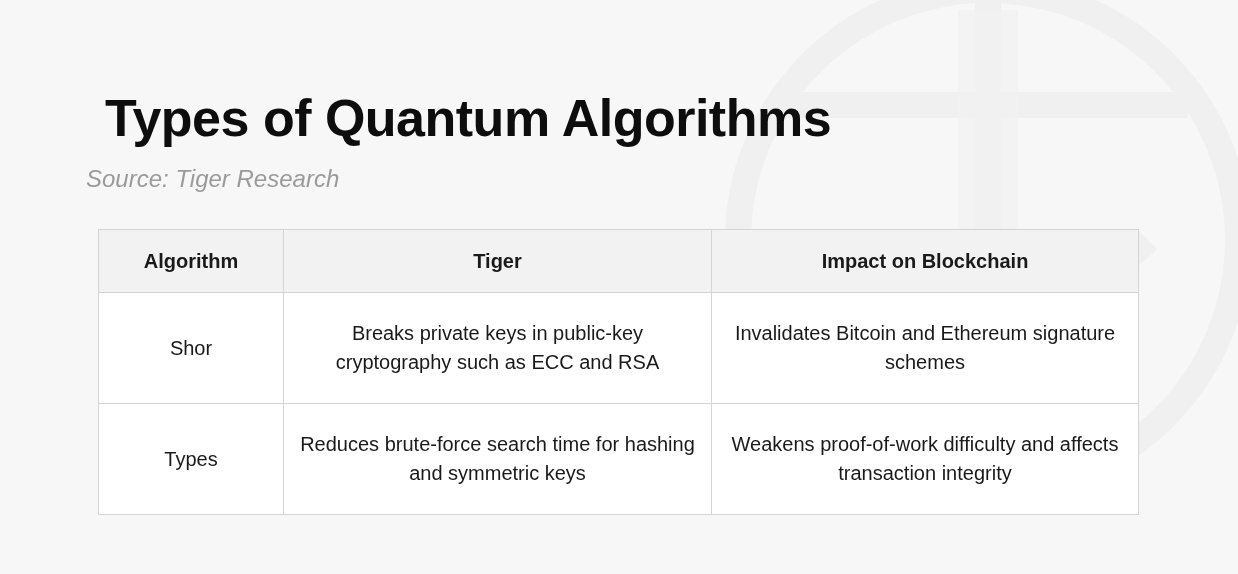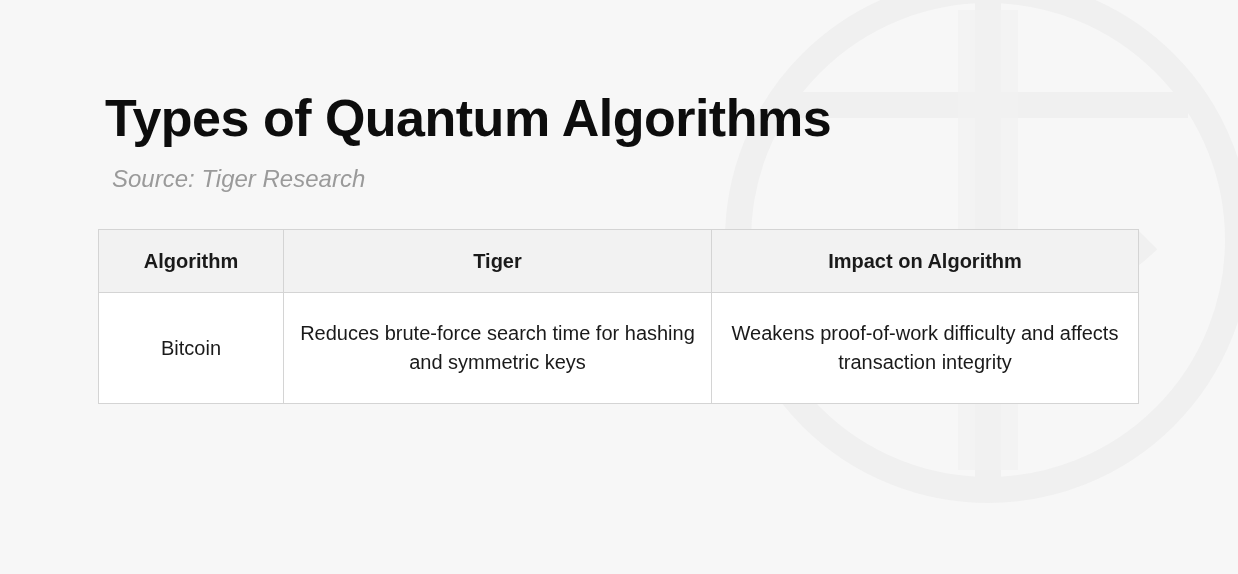--- a/index.html
+++ b/index.html
@@ -36,21 +36,21 @@
     font-size: 52px;
     font-weight: bold;
     color: #0d0d0d;
     letter-spacing: -0.5px;
     line-height: 1.1;
     margin: 0;
     font-family: "Liberation Sans", sans-serif;
   }
   .source {
     position: absolute;
-    left: 112px;
+    left: 86px;
     top: 165px;
     font-size: 24px;
     font-style: italic;
     color: #9a9a9a;
     font-family: "Liberation Sans", sans-serif;
   }
   table.main-table {
     position: absolute;
     left: 98px;
     top: 229px;
@@ -110,25 +110,30 @@
   <table class="main-table">
     <colgroup>
       <col class="col-algorithm">
       <col class="col-role">
       <col class="col-impact">
     </colgroup>
     <thead>
       <tr>
         <th>Algorithm</th>
         <th>Tiger</th>
-        <th>Impact on Algorithm</th>
+        <th>Impact on Blockchain</th>
       </tr>
     </thead>
     <tbody>
       <tr>
-        <td>Bitcoin</td>
+        <td>Shor</td>
+        <td>Breaks private keys in public-key cryptography such as ECC and RSA</td>
+        <td>Invalidates Bitcoin and Ethereum signature schemes</td>
+      </tr>
+      <tr>
+        <td>Types</td>
         <td>Reduces brute-force search time for hashing and symmetric keys</td>
         <td>Weakens proof-of-work difficulty and affects transaction integrity</td>
       </tr>
     </tbody>
   </table>
 
 </div>
 
 </body></html>

